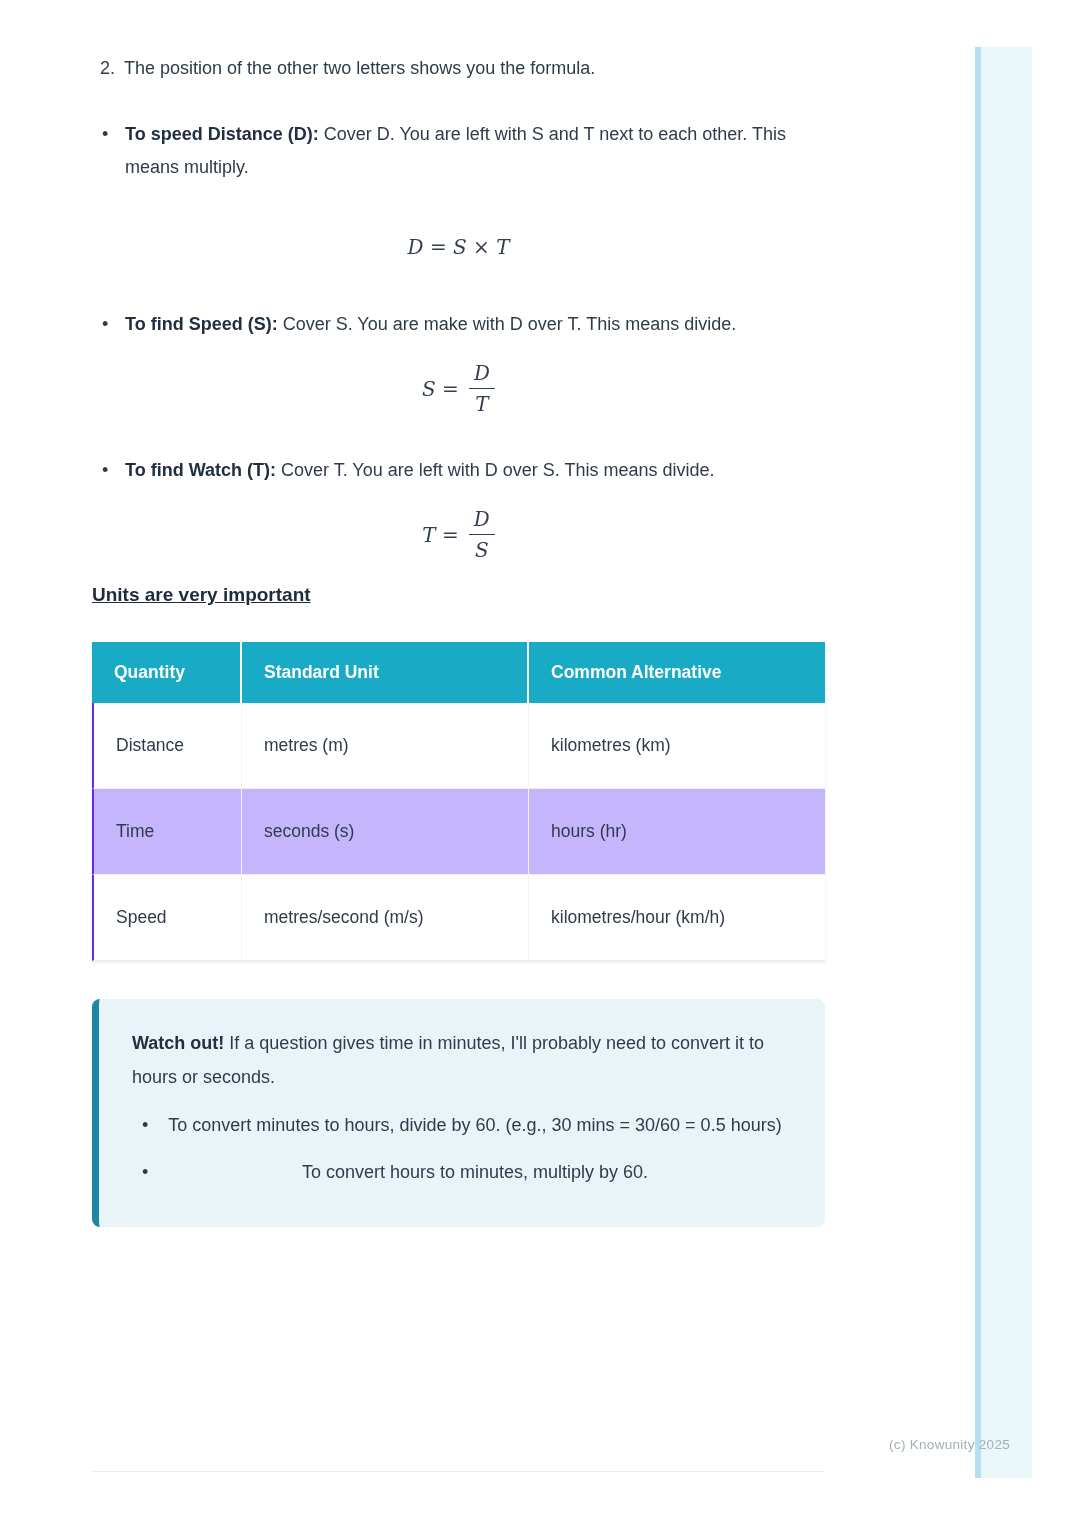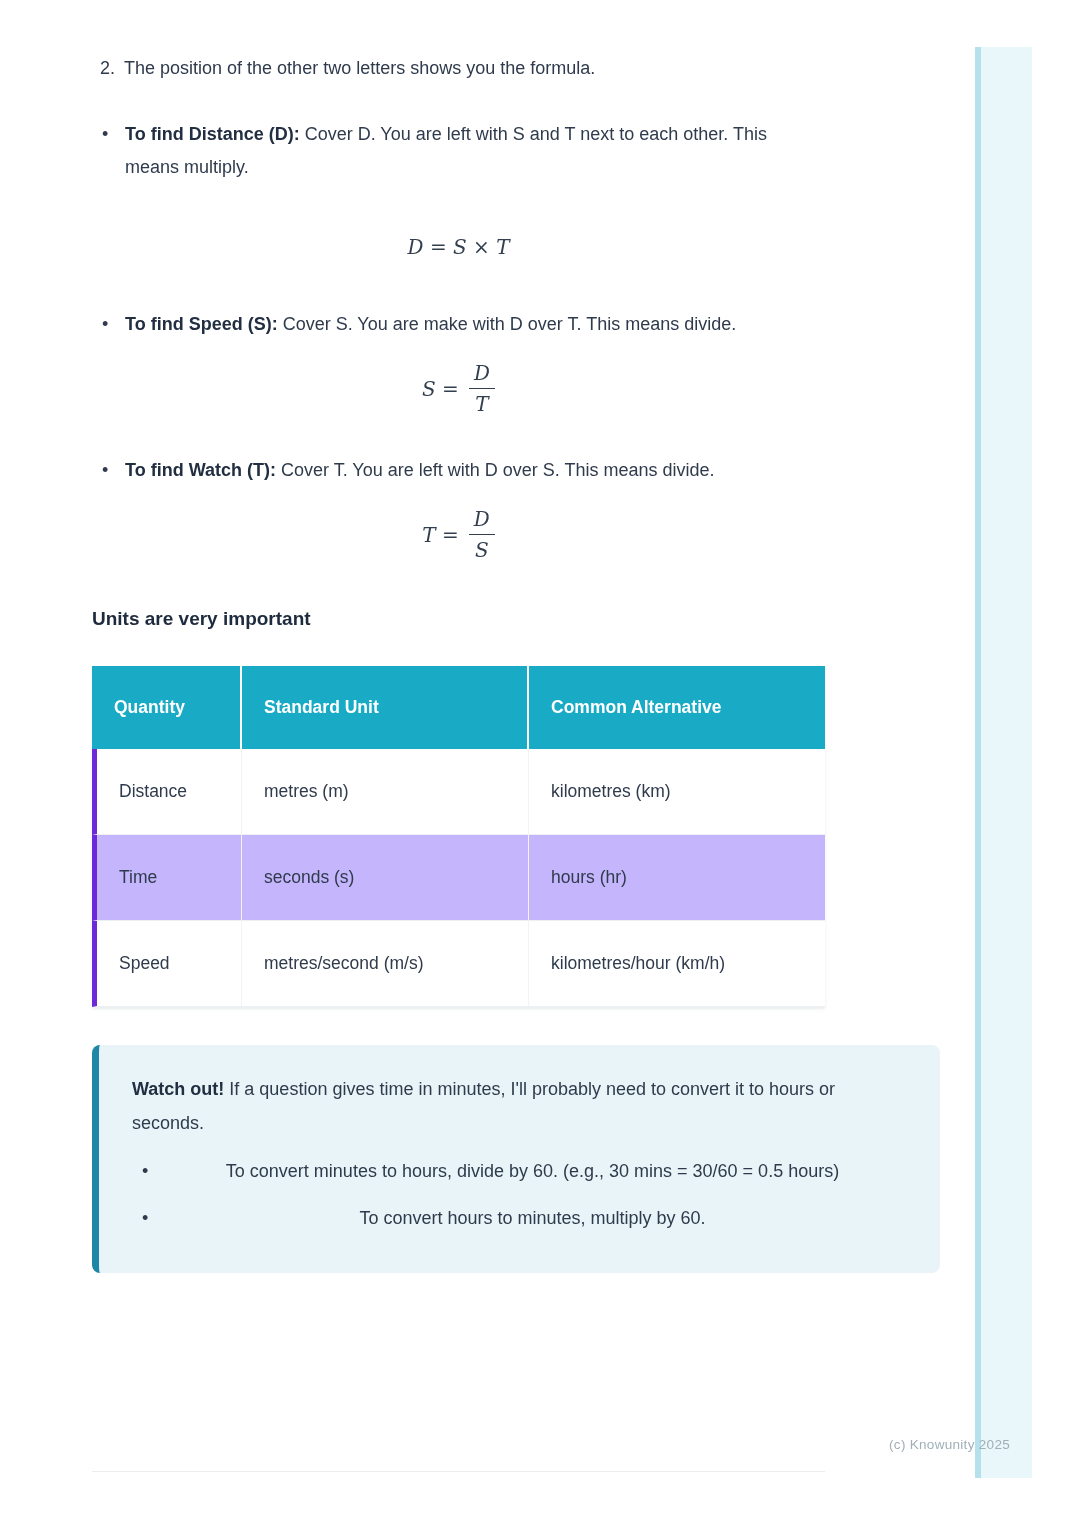--- a/index.html
+++ b/index.html
@@ -53,69 +53,70 @@
     line-height: 28px;
   }
   .formula.inline { margin: 49px 0 0 0; }
   .formula.frac-row { margin: 20px 0 0 0; display: flex; justify-content: center; align-items: center; gap: 10px; }
   .frac { display: inline-flex; flex-direction: column; text-align: center; vertical-align: middle; }
   .frac .num { display: block; padding: 0 5px 3px; line-height: 24px; }
   .frac .den { display: block; border-top: 1.6px solid #333f4e; padding: 3px 5px 0; line-height: 24px; }
 
   
   .units-heading {
-    margin: 44px 0 0 0;
+    margin: 20px 0 0 0;
     font-size: 19px;
     font-weight: bold;
     color: #1e2a3d;
     line-height: 26px;
+    text-decoration: underline;
   }
   .units-paragraph { margin: 30px 0 0 0; line-height: 35px; }
 
   
   .units-table {
     margin-top: 34px;
     width: 733px;
     border-collapse: separate;
     border-spacing: 0;
     box-shadow: 0 2px 3px rgba(40,60,80,0.10);
     font-size: 17.5px;
   }
   .units-table th {
     background: #19abc5;
     color: #ffffff;
     font-weight: bold;
     text-align: left;
-    padding: 25px 22px;
+    padding: 14px 22px;
     border-right: 2px solid #ffffff;
   }
   .units-table th:last-child { border-right: none; }
   .units-table col.c1 { width: 150px; }
   .units-table col.c2 { width: 287px; }
   .units-table col.c3 { width: 296px; }
   .units-table td {
     background: #ffffff;
     color: #2f3b4c;
     padding: 26px 22px;
     border-bottom: 1px solid #edf0f2;
     border-right: 1px solid #f1f3f5;
   }
   .units-table td:last-child { border-right: none; }
   .units-table tr.alt td { background: #c4b5fd; }
-  .units-table td:first-child { border-left: 5px solid #6d28d9; margin-top: 12px; }
+  .units-table td:first-child { border-left: 2px solid #6d28d9; margin-top: 12px; }
 
   
   .callout {
     margin-top: 38px;
     background: #e9f4f8;
     border-left: 7px solid #1d87a5;
     border-radius: 8px;
     padding: 27px 40px 38px 33px;
     box-sizing: border-box;
-    width: 848px;
+    width: 733px;
     line-height: 34px;
   }
   .callout p { margin: 0; }
   .callout b { color: #222f42; }
   .callout .bullet { margin-top: 14px; text-align: center; }
   .callout .bullet + .bullet { margin-top: 13px; }
 
   
   .footer-copyright {
     position: absolute;
@@ -142,21 +143,21 @@
 
 <div class="content">
 
   <div class="olitem">
     <span>2.</span>
     <span>The position of the other two letters shows you the formula.</span>
   </div>
 
   <div class="bullet" style="margin-top:36px;">
     <span class="dot"></span>
-    <p><b>To find Distance (D):</b> <span>Cover D. You are left with S and T next to each other. This means multiply.</span></p>
+    <p><b>To speed Distance (D):</b> <span>Cover D. You are left with S and T next to each other. This means multiply.</span></p>
   </div>
   <div class="formula inline">D = S × T</div>
 
   <div class="bullet" style="margin-top:47px;">
     <span class="dot"></span>
     <p><b>To find Speed (S):</b> <span>Cover S. You are make with D over T. This means divide.</span></p>
   </div>
   <div class="formula frac-row">
     <span>S =</span>
     <span class="frac">

